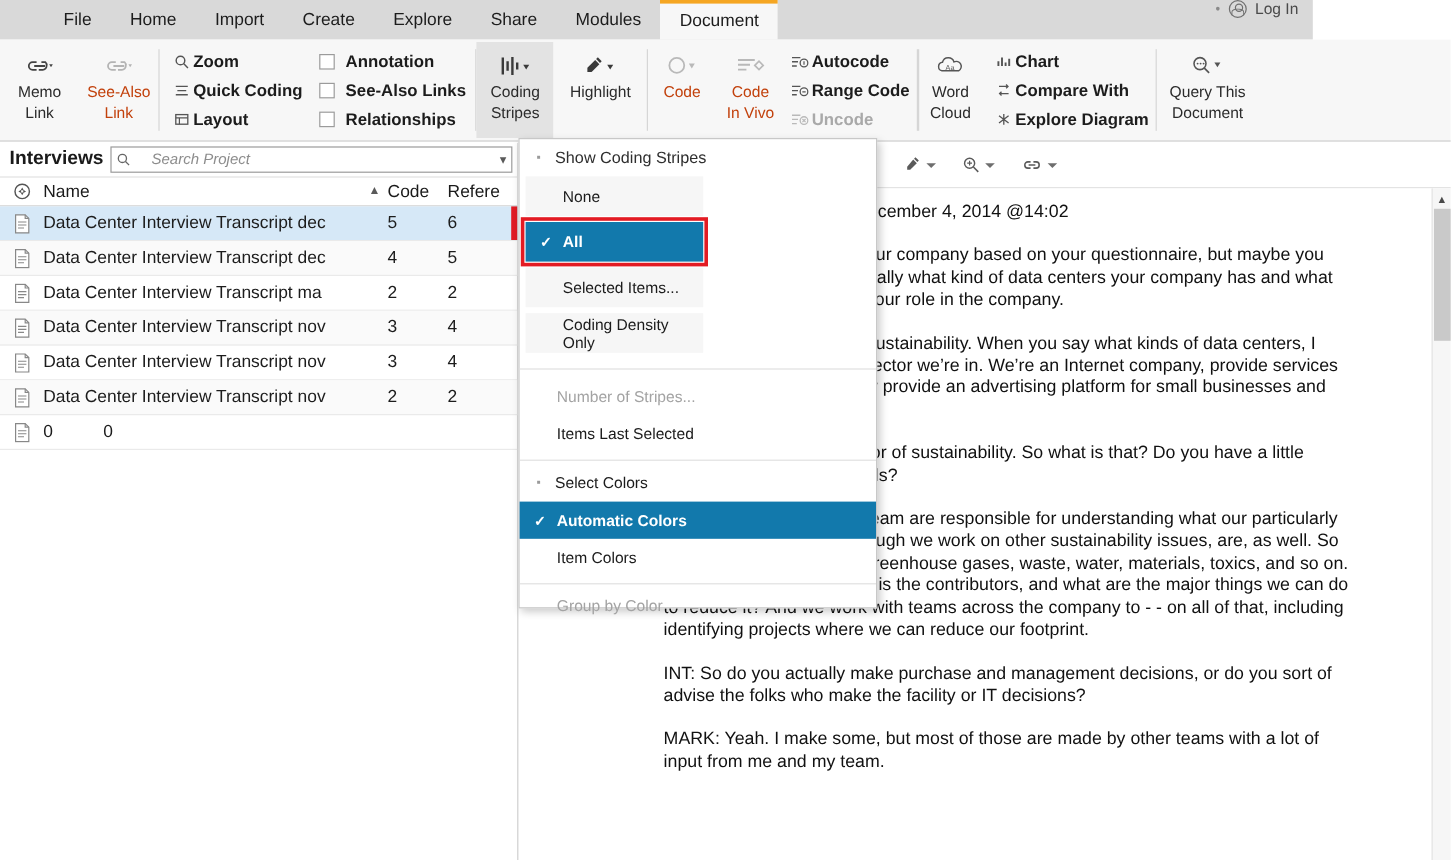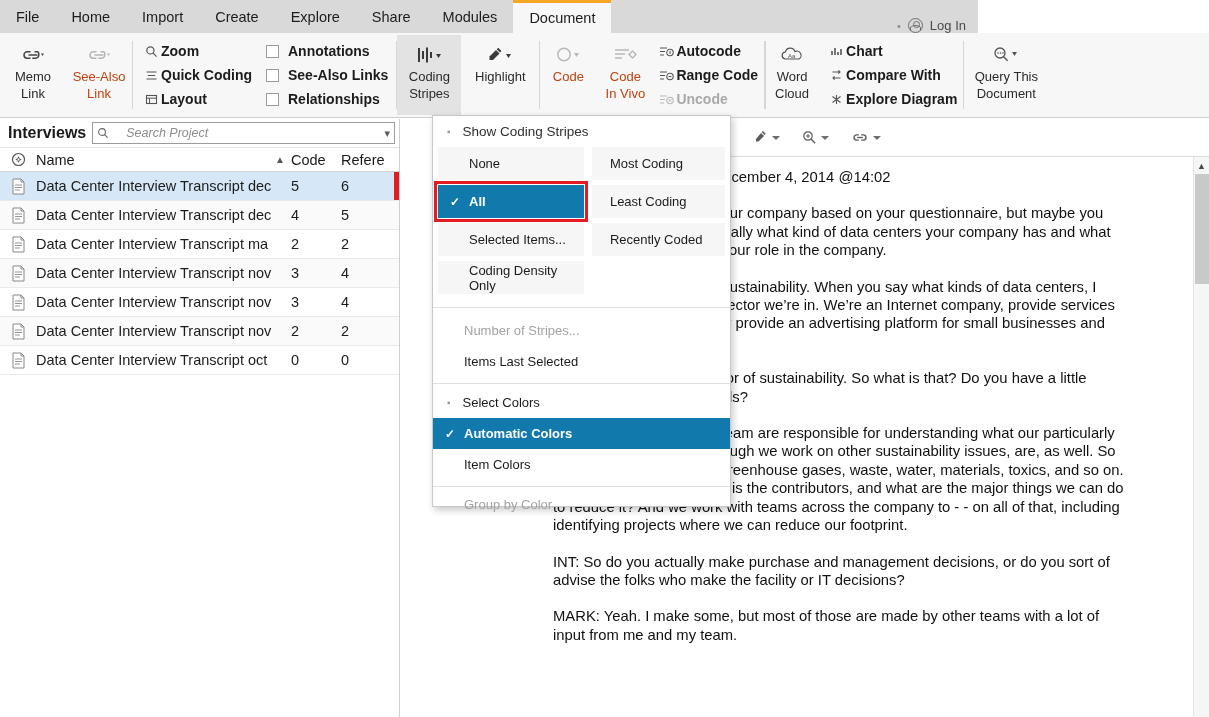--- a/index.html
+++ b/index.html
@@ -6,23 +6,23 @@
   html, body {
     width: 1209px; height: 717px;
     font-family: "Liberation Sans", sans-serif;
     background: #ffffff;
     overflow: hidden;
   }
   #app { position: relative; width: 1209px; height: 717px; }
 
   
   .tabbar {
-    position: absolute; top: 0; left: 0; width: 978px; height: 33px;
+    position: absolute; top: 0; left: 0; width: 1094px; height: 33px;
     background: #d9d9d9;
-    display: flex; align-items: flex-end;
+    display: flex; align-items: flex-start; padding-left: 37px;
   }
   .tab {
     display: flex; align-items: center; justify-content: center;
     padding: 0 16px; font-size: 14.5px; color: #1c1c1c;
     cursor: default; position: relative; height: 33px;
   }
   .tab.active {
     background: #f7f7f7; color: #1c1c1c;
     border-top: 3px solid #f5a623;
   }
@@ -72,21 +72,21 @@
                color:#555; font-size: 13px; }
   .chkbox { width: 13px; height: 13px; border: 1px solid #9b9b9b; background:#fff;
             display:inline-block; margin-right: 9px; flex:0 0 13px;}
   .chkrows { display:flex; flex-direction:column; justify-content:center; gap:1px; padding: 4px 8px; }
 
   
   svg { display: block; }
 
   
   .leftpanel {
-    position: absolute; top: 119px; left: 0; width: 400px; height: 598px;
+    position: absolute; top: 119px; left: 0; width: 432px; height: 598px;
     background: #ffffff; border-right: 1px solid #cfcfcf;
   }
   .lp-header {
     height: 28px; display: flex; align-items: center;
     padding: 0 4px 0 8px; gap: 6px; background: #ffffff;
   }
   .lp-title { font-size: 16px; font-weight: bold; color: #1a1a1a; white-space: nowrap; }
   .searchbox {
     flex: 1; height: 22px; border: 1px solid #9b9b9b; background: #fff;
     display: flex; align-items: center; padding: 0 4px; gap: 17px;
@@ -290,21 +290,21 @@
               <path d="M1.5 5.2h10M4.5 5.2v5.3" stroke="#555" stroke-width="1"></path>
             </svg>
         </span>
         <span>Layout</span>
       </div>
     </div>
 
     <div class="chkrows">
       <div class="srow">
         <span class="chkbox"></span>
-        <span>Annotations</span>
+        <span>Annotation</span>
       </div>
       <div class="srow">
         <span class="chkbox"></span>
         <span>See-Also Links</span>
       </div>
       <div class="srow">
         <span class="chkbox"></span>
         <span>Relationships</span>
       </div>
     </div>
@@ -554,21 +554,20 @@
         <span class="rref">2</span>
       </div>
       <div class="row">
         <span class="fileico">
           <svg width="15" height="17" viewBox="0 0 15 17">
               <path d="M2 1h8l3 3v12H2z" fill="#fff" stroke="#888" stroke-width="1"></path>
               <path d="M10 1v3h3" fill="none" stroke="#888" stroke-width="1"></path>
               <path d="M4 7h7M4 9.5h7M4 12h5" stroke="#888" stroke-width="0.9"></path>
             </svg>
         </span>
-        <span class="rname">Data Center Interview Transcript oct</span>
         <span class="rcode">0</span>
         <span class="rref">0</span>
       </div>
     </div>
   </div>
 
   <div class="rightpane">
     <div class="doc-toolbar">
       <span class="tb-item">
           <span class="caret"></span>
@@ -630,31 +629,20 @@
           <span class="check">✓</span>
           <span>All</span>
         </div>
         <div class="mitem">
           <span>Selected Items...</span>
         </div>
         <div class="mitem">
           <span>Coding Density Only</span>
         </div>
       </div>
-      <div class="mcol right">
-        <div class="mitem" style="padding-left:18px">
-          <span>Most Coding</span>
-        </div>
-        <div class="mitem" style="padding-left:18px">
-          <span>Least Coding</span>
-        </div>
-        <div class="mitem" style="padding-left:18px">
-          <span>Recently Coded</span>
-        </div>
-      </div>
     </div>
 
     <div class="mdiv" style="margin-top:13px"></div>
 
     <div class="mrow disabled" style="margin-top:7px">
       <span>Number of Stripes...</span>
     </div>
     <div class="mrow">
       <span>Items Last Selected</span>
     </div>

